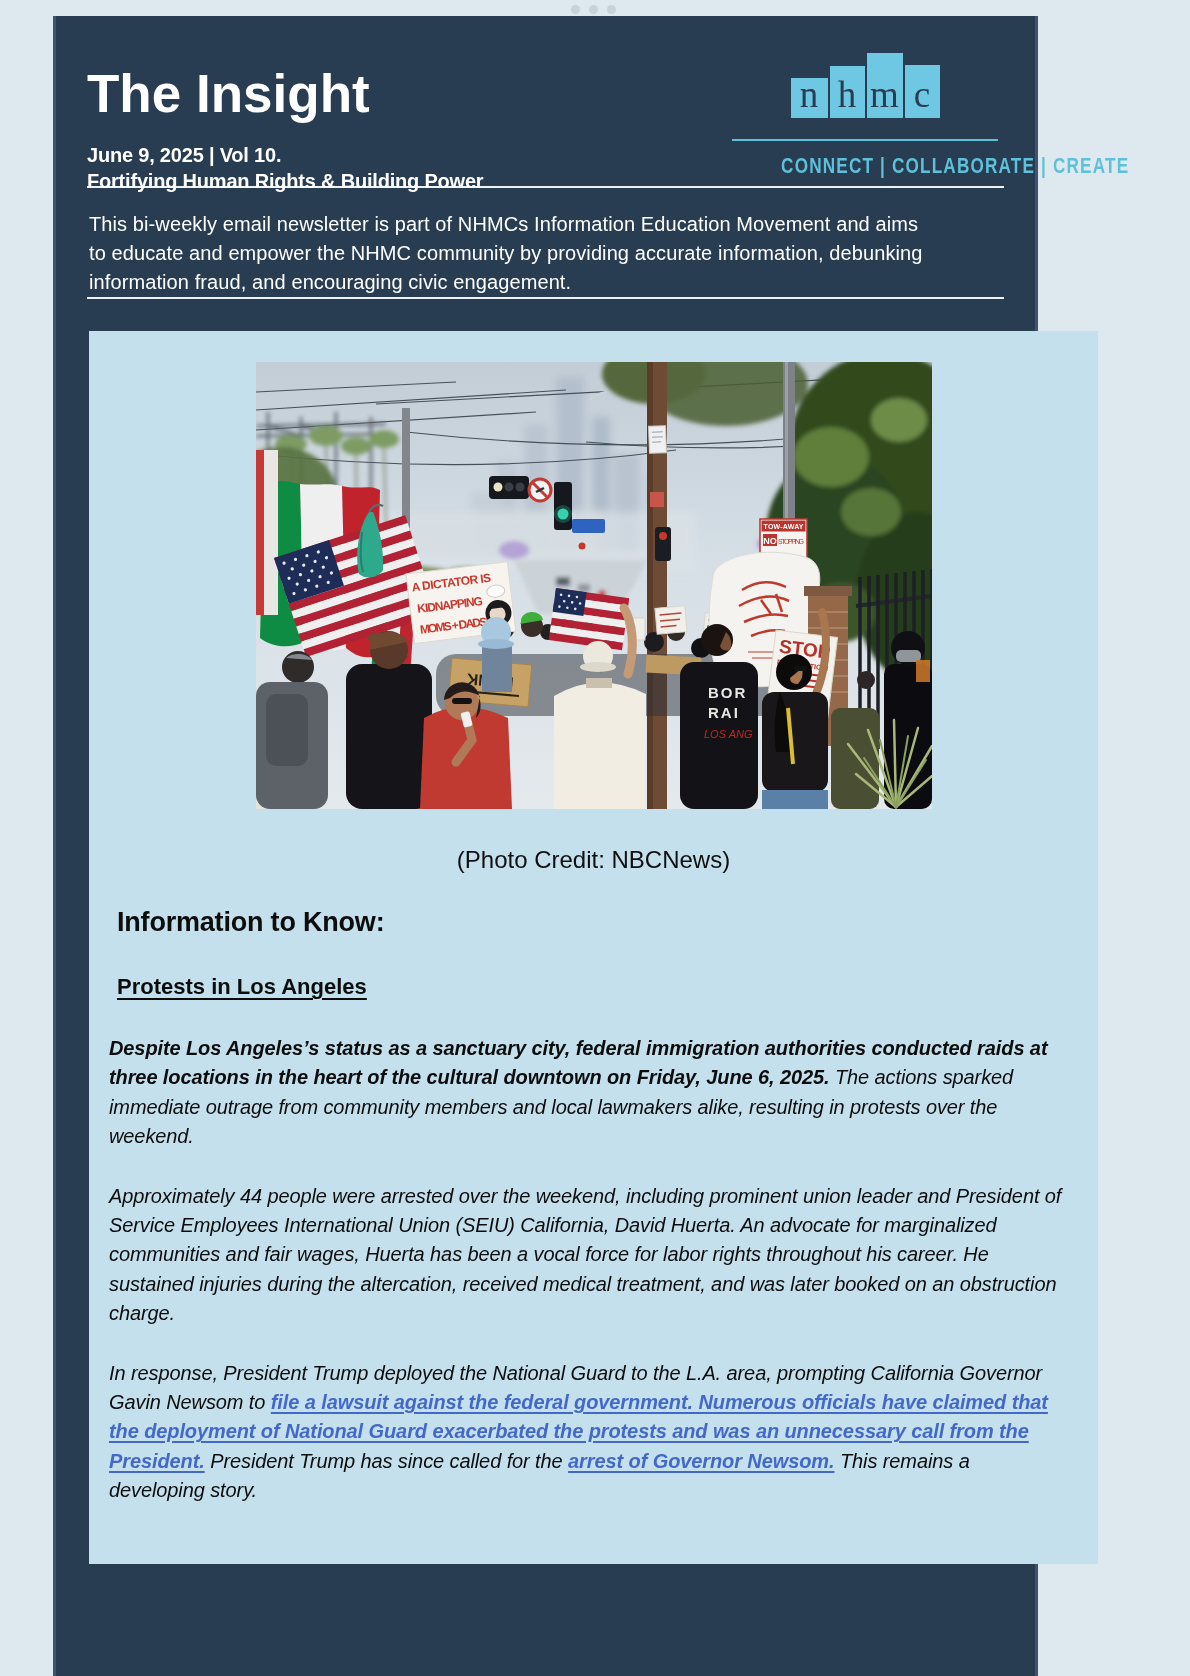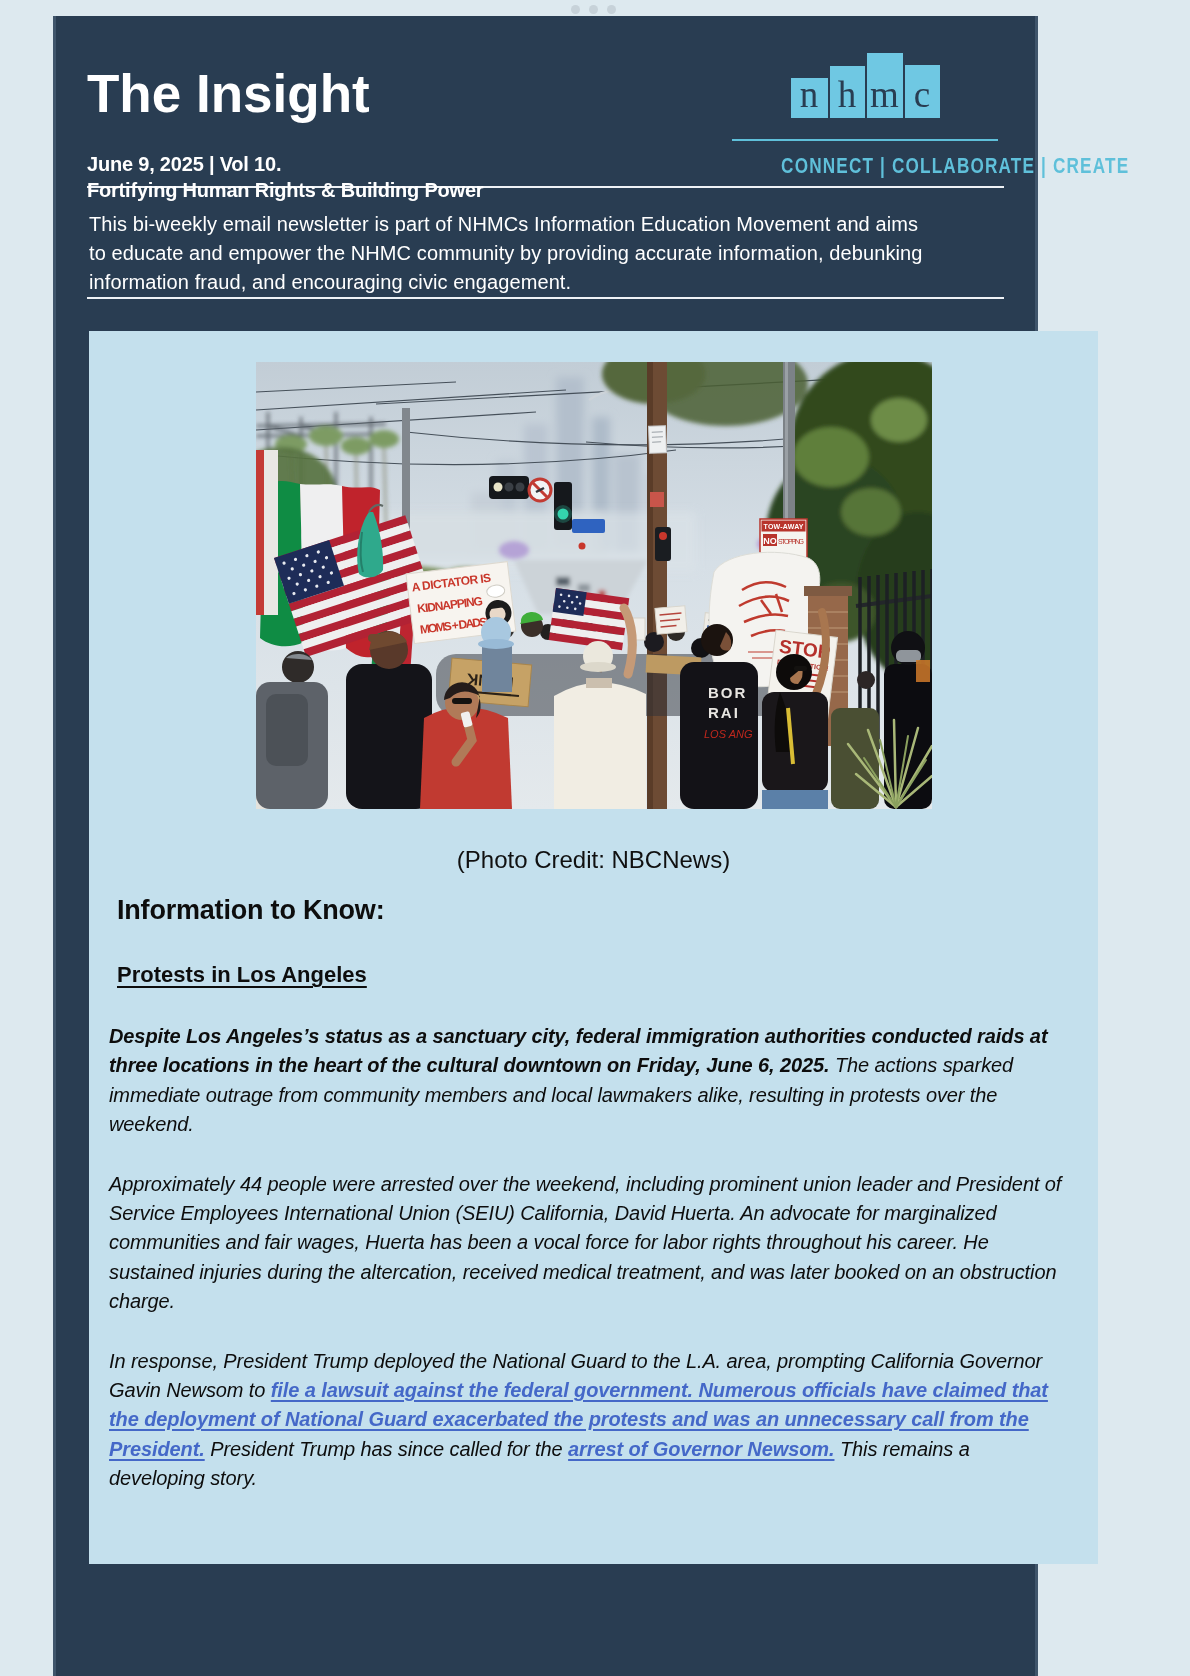--- a/index.html
+++ b/index.html
@@ -6,39 +6,39 @@
   .canvas{position:relative;width:1190px;height:1676px;overflow:hidden;
           font-family:"Liberation Sans",sans-serif;background:#dde9ef;}
   .handle-dots{position:absolute;top:5px;left:571px;display:flex;gap:9px;}
   .handle-dots .dot{width:9px;height:9px;border-radius:50%;background:#c7d2d9;}
   .navy{position:absolute;left:53px;top:16px;width:985px;height:1660px;
         background:#293d52;border-left:3px solid #3f556b;border-right:3px solid #3f556b;
         border-top:2px solid #3a506
 6;box-sizing:border-box;}
   .header{position:relative;padding:50px 31px 0 31px;height:120px;}
   .title{margin:0;font-size:53px;line-height:56px;font-weight:bold;color:#ffffff;letter-spacing:0px;}
-  .masthead-sub{margin-top:29px;font-size:20px;font-weight:bold;color:#ffffff;line-height:26px;letter-spacing:-0.2px;}
+  .masthead-sub{margin-top:20px;font-size:20px;font-weight:bold;color:#ffffff;line-height:26px;letter-spacing:-0.2px;}
   .logo{position:absolute;top:37px;left:676px;width:266px;text-align:center;}
   .logo-boxes{display:flex;justify-content:center;align-items:flex-end;gap:2px;}
   .logo-box{background:#6fc8e3;color:#293d52;font-family:"Liberation Serif",serif;
             font-size:37px;display:flex;align-items:flex-end;justify-content:center;
             padding-bottom:2px;box-sizing:border-box;}
   .lb-n{width:37px;height:40px;} .lb-h{width:35px;height:52px;}
   .lb-m{width:36px;height:65px;} .lb-c{width:35px;height:53px;}
   .logo-rule{margin-top:21px;height:2px;background:#5fc0da;}
   .logo-motto{margin-top:12px;font-size:22px;font-weight:bold;color:#5fc0da;
               letter-spacing:1.5px;white-space:nowrap;display:inline-block;transform:scaleX(0.78);}
   hr.rule{border:0;border-top:2px solid #eef2f6;margin:0 31px;}
   .hr1{margin-top:55px;} .hr2{margin-top:45px;}
   .intro{margin:22px 33px 0 33px;color:#ffffff;font-size:20px;line-height:29px;letter-spacing:0.1px;}
   .content{margin:32px 0 0 33px;width:1009px;height:1233px;background:#c4e0ed;
            box-sizing:border-box;padding-top:31px;}
   .photo-wrap{display:block;width:676px;height:447px;margin:0 auto;}
   .caption{margin-top:37px;text-align:center;font-size:24px;color:#101010;}
-  .sec-heading{margin:21px 0 0 28px;font-size:27px;font-weight:bold;color:#0d0d0d;letter-spacing:-0.2px;}
+  .sec-heading{margin:33px 0 0 28px;font-size:27px;font-weight:bold;color:#0d0d0d;letter-spacing:-0.2px;}
   .story-heading{margin:36px 0 0 28px;font-size:22px;font-weight:bold;color:#0d0d0d;
                  text-decoration:underline;text-underline-offset:4px;}
   p.body{margin:34px 23px 0 20px;width:958px;font-size:20px;line-height:29.4px;
          color:#0d0d0d;letter-spacing:-0.1px;font-style:italic;}
   p.body + p.body{margin-top:30px;}
   .b{font-weight:bold;}
   a.link{color:#4468c8;font-weight:bold;text-decoration:underline;text-underline-offset:3px;cursor:pointer;}
 </style>
 </head>
 <body>

